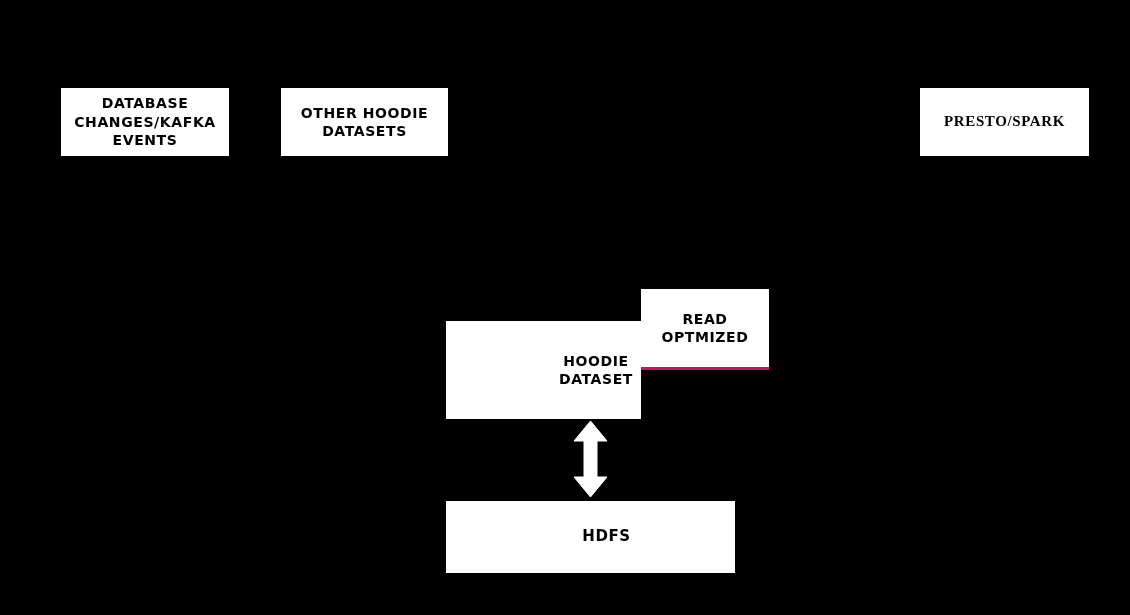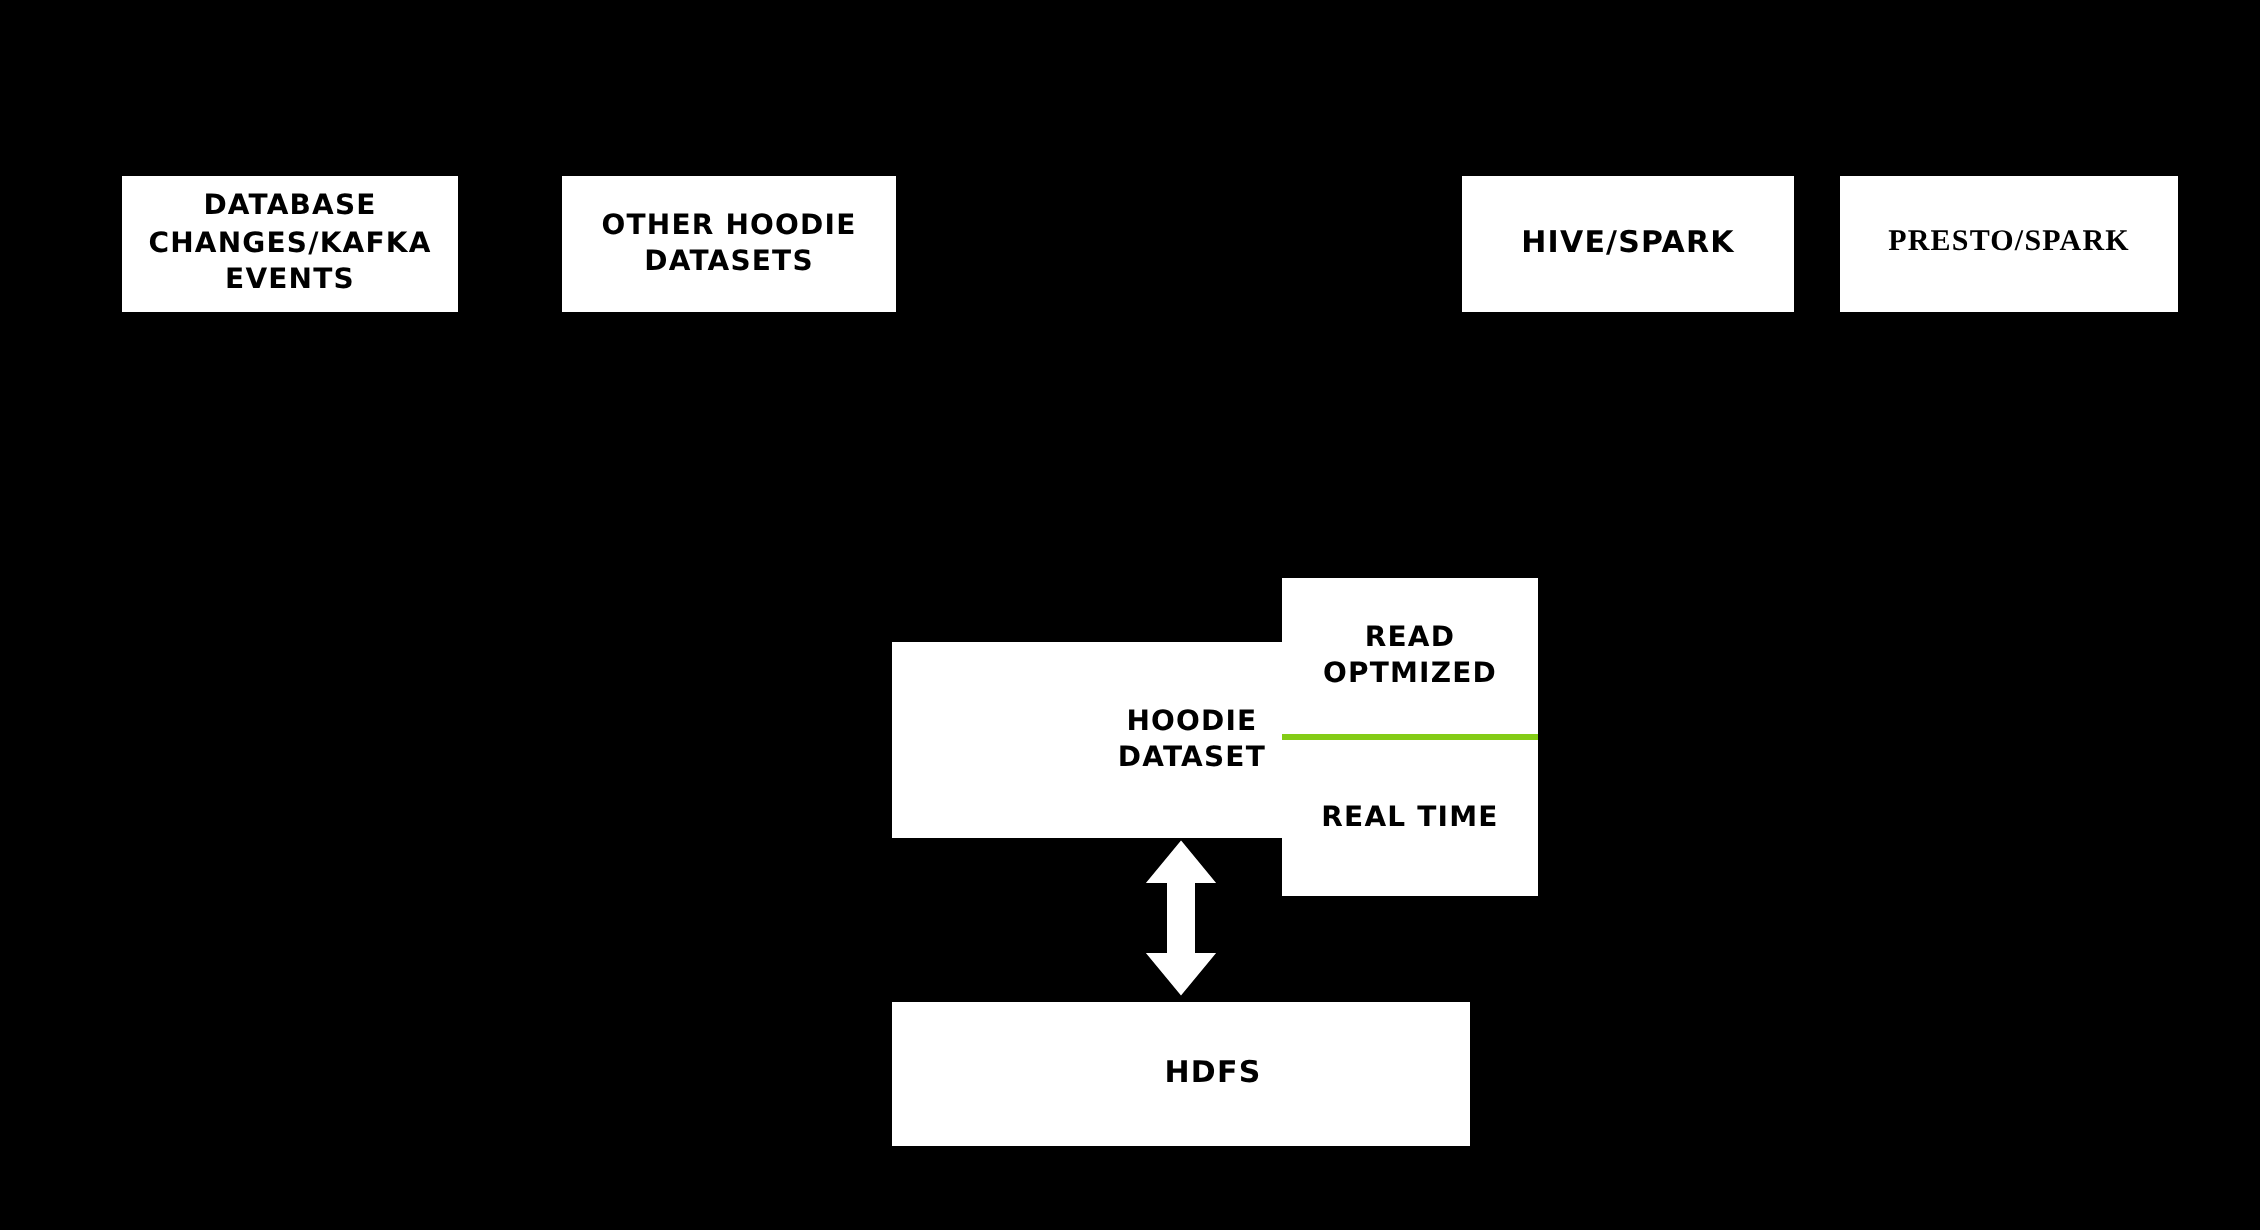--- a/index.html
+++ b/index.html
@@ -51,21 +51,21 @@
     left: 446px; top: 321px; width: 195px; height: 98px;
     justify-content: flex-end;
     text-align: center;
     padding-right: 8px;
     font-size: 14px;
   }
 
   
   #node-read-optimized {
     left: 641px; top: 289px; width: 128px; height: 81px;
-    border-bottom: 3px solid #84cc16;
+    border-bottom: 3px solid #be185d;
     font-size: 14px;
   }
   #node-real-time {
     left: 641px; top: 370px; width: 128px; height: 78px;
     font-size: 14px;
   }
 
   
   #node-hdfs {
     left: 446px; top: 501px; width: 289px; height: 72px;
@@ -91,41 +91,35 @@
     <span class="label">Database
 Changes/Kafka
 Events</span>
   </div>
 
   <div class="node" id="node-other-hoodie">
     <span class="label">Other Hoodie
 Datasets</span>
   </div>
 
-  <div class="node" id="node-hive-spark">
-    <span class="label">Hive/Spark</span>
-  </div>
 
   <div class="node" id="node-presto-spark">
     <span class="label">Presto/Spark</span>
   </div>
 
   <div class="node" id="node-hoodie-dataset">
     <span class="label">Hoodie
 Dataset</span>
   </div>
 
   <div class="node" id="node-read-optimized">
     <span class="label">Read
 Optmized</span>
   </div>
 
-  <div class="node" id="node-real-time">
-    <span class="label">Real Time</span>
-  </div>
 
   <div id="arrow-hoodie-hdfs">
     <svg width="41" height="80" viewBox="0 0 41 80" xmlns="http://www.w3.org/2000/svg">
       <polygon points="20.5,2 37,22 27,22 27,58 37,58 20.5,78 4,58 14,58 14,22 4,22" fill="#ffffff" stroke="#ffffff" stroke-width="1"></polygon>
     </svg>
   </div>
 
   <div class="node" id="node-hdfs">
     <span class="label">HDFS</span>
   </div>

